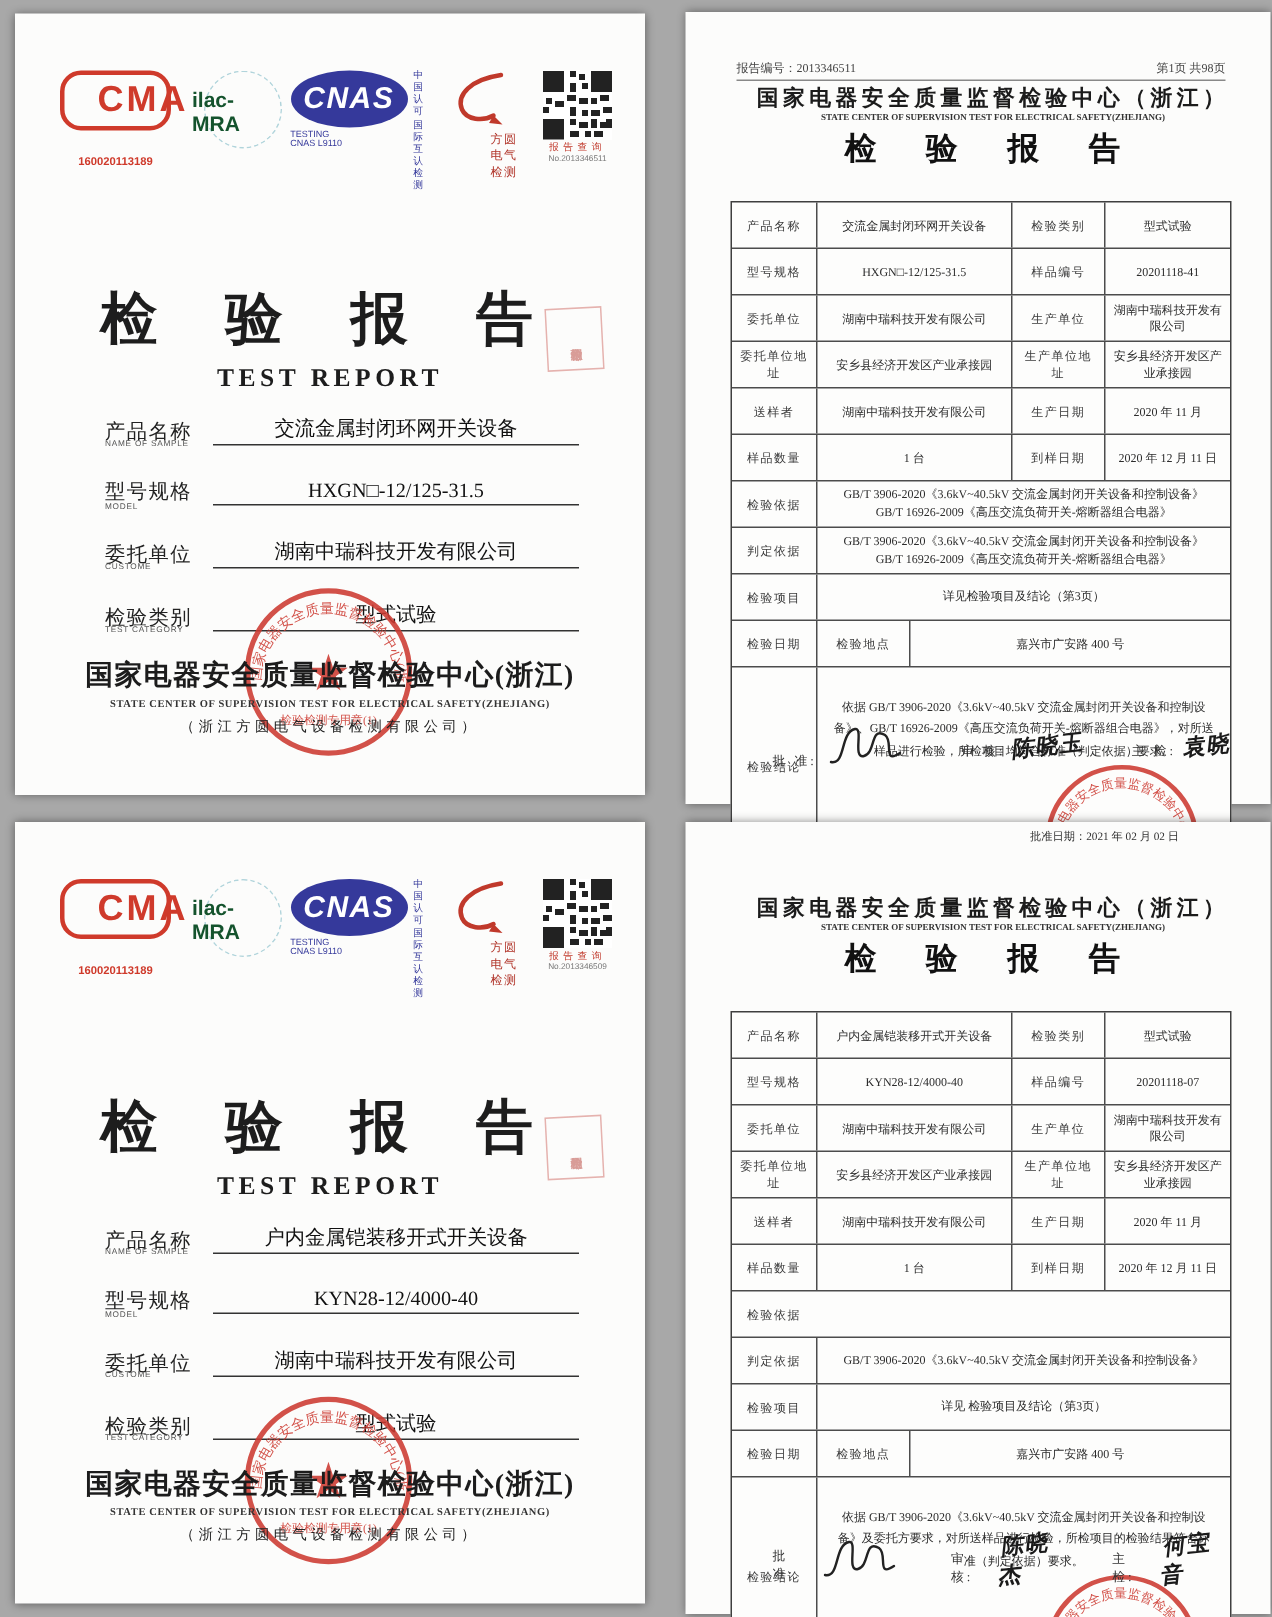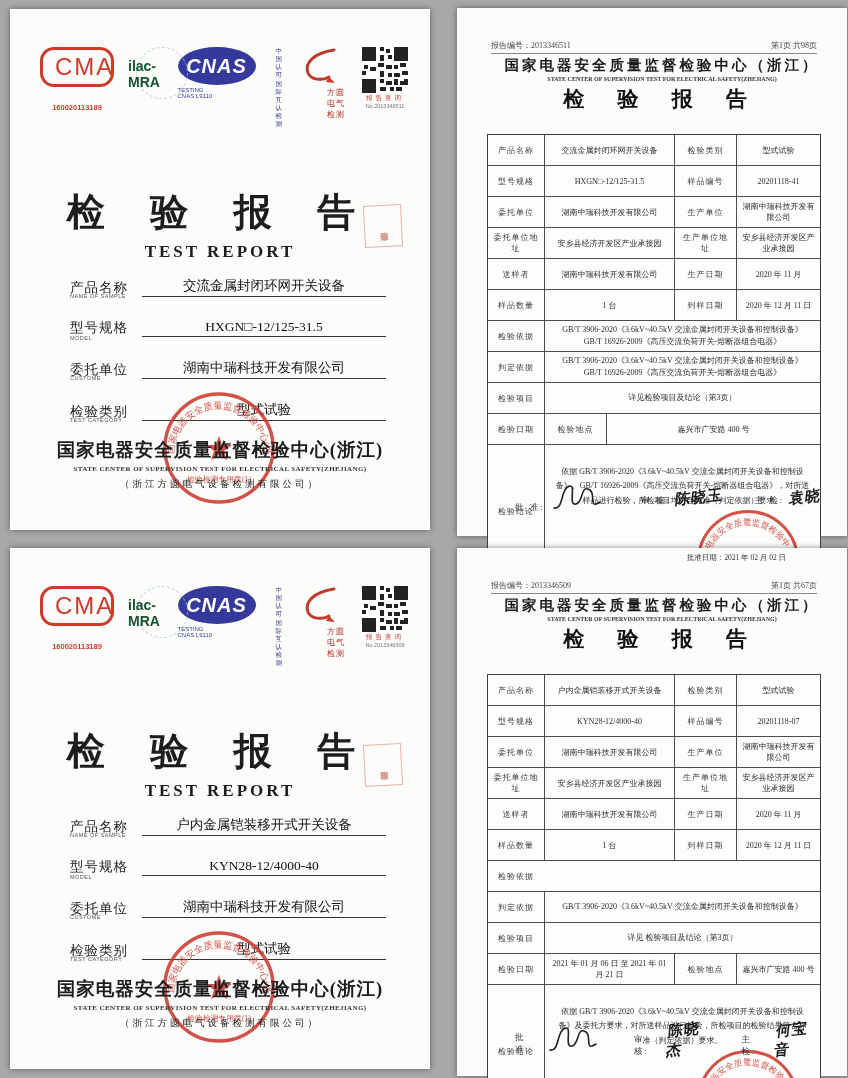--- a/index.html
+++ b/index.html
@@ -7,27 +7,27 @@
           font-family:"Liberation Serif","DejaVu Serif",serif;color:#2e2e2e;}
   .page{position:absolute;background:#fcfcfb;box-shadow:0 0 6px rgba(0,0,0,.45);}
   .cover{width:420px;height:521px;}
   .report{width:390px;height:528px;}
   #cover1{left:10px;top:9px;}  #report1{left:457px;top:8px;}
   #cover2{left:10px;top:548px;} #report2{left:457px;top:548px;}
 
   
   .logo-row{position:absolute;left:30px;top:38px;right:22px;height:80px;display:flex;align-items:flex-start;gap:14px;}
   .cma{width:74px;text-align:center;}
-  .cma-box{border:3px solid #cf3a2b;border-radius:14px;color:#cf3a2b;font-weight:normal;
-           font-size:24px;letter-spacing:2px;padding:3px 12px;font-family:"Liberation Sans",sans-serif;}
+  .cma-box{border:3px solid #cf3a2b;border-radius:14px;color:#cf3a2b;font-weight:bold;
+           font-size:24px;letter-spacing:2px;padding:3px 22px;font-family:"Liberation Sans",sans-serif;}
   .cma-num{color:#cf3a2b;font-size:7.5px;font-weight:bold;margin-top:16px;font-family:"Liberation Sans",sans-serif;}
   .ilac{position:relative;width:86px;height:54px;display:flex;align-items:center;justify-content:center;}
   .ilac-globe{position:absolute;left:8px;top:0;width:50px;height:50px;border:1px dashed #9fcbd4;border-radius:50%;opacity:.8;}
   .ilac-txt{position:relative;color:#14532d;font-size:14px;font-weight:bold;font-family:"Liberation Sans",sans-serif;}
-  .cnas{display:flex;gap:20px;align-items:flex-start;}
+  .cnas{display:flex;gap:4px;align-items:flex-start;}
   .cnas-oval{background:#35399b;color:#fff;border-radius:50%;width:78px;height:38px;display:flex;
              align-items:center;justify-content:center;font-size:20px;font-weight:bold;font-style:italic;
              font-family:"Liberation Sans",sans-serif;letter-spacing:1px;}
   .cnas-side{font-size:6.5px;color:#35399b;line-height:1.25;white-space:pre-line;}
   .cnas-foot{font-size:6px;color:#35399b;margin-top:2px;white-space:pre-line;font-family:"Liberation Sans",sans-serif;}
   .fy{width:86px;text-align:center;}
   .fy svg{display:block;margin:0 auto;}
   .fy-txt{color:#b03328;font-size:8px;letter-spacing:1px;margin-left:28px;}
   .qr{margin-left:auto;width:56px;text-align:center;}
   .qr svg{display:block;margin:0 auto;background:#fff;}
@@ -365,24 +365,20 @@
     </div>
 
     <div class="cover-footer">
       <div class="cf-cn">国家电器安全质量监督检验中心(浙江)</div>
       <div class="cf-en">STATE CENTER OF SUPERVISION TEST FOR ELECTRICAL SAFETY(ZHEJIANG)</div>
       <div class="cf-sub">（浙江方圆电气设备检测有限公司）</div>
     </div>
   </div>
 
   <div class="page report" id="report2">
-    <div class="rep-head">
-      <span>报告编号：2013346509</span>
-      <span>第1页 共67页</span>
-    </div>
     <div class="rep-org">
       <div class="rep-org-cn">国家电器安全质量监督检验中心（浙江）</div>
       <div class="rep-org-en">STATE CENTER OF SUPERVISION TEST FOR ELECTRICAL SAFETY(ZHEJIANG)</div>
       <div class="rep-title">检 验 报 告</div>
     </div>
 
     <div class="tbl">
       <div class="trow">
           <span class="tc lab">产品名称</span>
           <span class="tc v1">户内金属铠装移开式开关设备</span>
@@ -425,21 +421,20 @@
       <div class="trow">
           <span class="tc lab">判定依据</span>
           <span class="tc span3">GB/T 3906-2020《3.6kV~40.5kV 交流金属封闭开关设备和控制设备》</span>
         </div>
       <div class="trow">
           <span class="tc lab">检验项目</span>
           <span class="tc span3">详见 检验项目及结论（第3页）</span>
         </div>
       <div class="trow">
           <span class="tc lab">检验日期</span>
-          <span class="tc v1">2021 年 01 月 06 日 至 2021 年 01 月 21 日</span>
           <span class="tc lab2">检验地点</span>
           <span class="tc v2">嘉兴市广安路 400 号</span>
         </div>
       <div class="trow">
           <span class="tc lab">检验结论</span>
         <span class="tc span3 concl">
           <span class="concl-p">依据 GB/T 3906-2020《3.6kV~40.5kV 交流金属封闭开关设备和控制设备》及委托方要求，对所送样品进行检验，所检项目的检验结果符合标准（判定依据）要求。</span>
           
           <span class="stamp">
             <svg viewBox="0 0 120 120">

